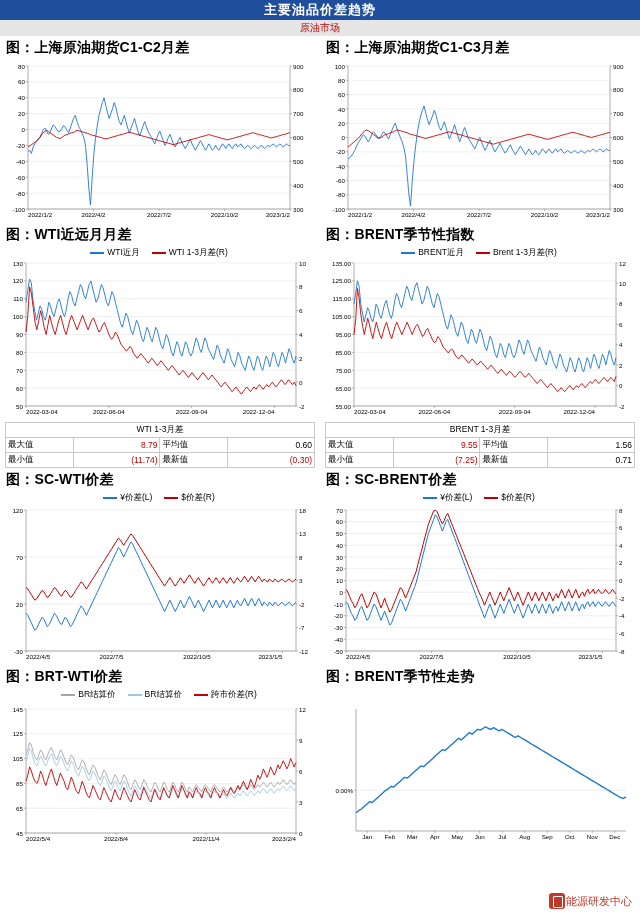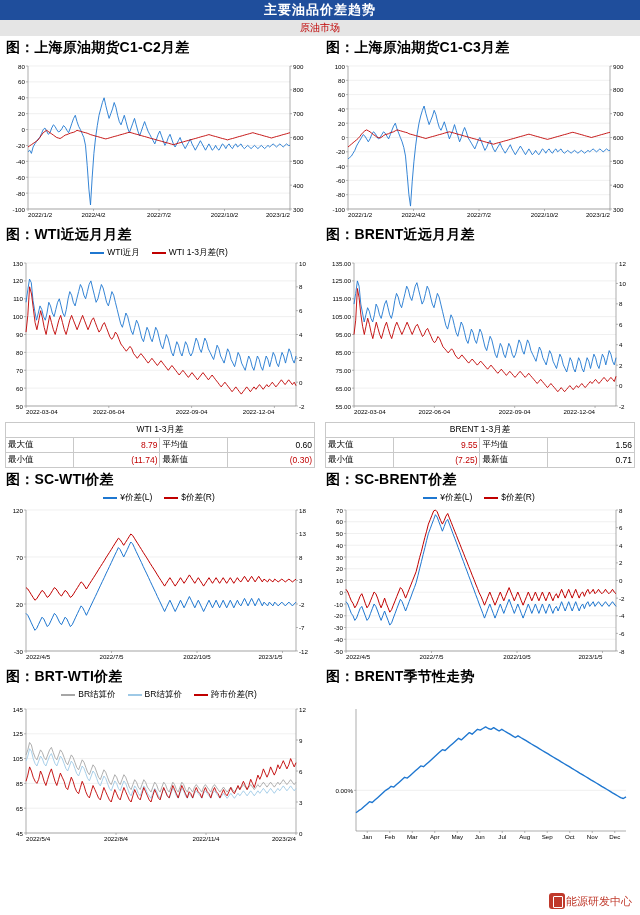--- a/index.html
+++ b/index.html
@@ -261,22 +261,32 @@
           <td class="lbl">最小值</td>
           <td class="val red">(11.74)</td>
           <td class="lbl">最新值</td>
           <td class="val red">(0.30)</td>
         </tr>
       </tbody>
         </table>
     </div>
 
     <div class="cell">
-      <div class="cell-title">图：BRENT近远月月差</div>
-      <div class="plot">
+      <div class="cell-title">图：BRENT季节性指数</div>
+      <div class="plot">
+        <div class="legend">
+          <span class="li">
+              <span class="swatch" style="background:#1f77d0"></span>
+              <span>BRENT近月</span>
+            </span>
+          <span class="li">
+              <span class="swatch" style="background:#c00000"></span>
+              <span>Brent 1-3月差(R)</span>
+            </span>
+        </div>
         <svg id="svg-3" width="314" height="175" viewBox="0 0 314 175">
             <rect x="32" y="18" width="262" height="143" fill="#fff" stroke="none"></rect>
             <line x1="32" y1="161" x2="294" y2="161" stroke="#e6e6e6" stroke-width="0.6"></line>
             <line x1="32" y1="143.125" x2="294" y2="143.125" stroke="#e6e6e6" stroke-width="0.6"></line>
             <line x1="32" y1="125.25" x2="294" y2="125.25" stroke="#e6e6e6" stroke-width="0.6"></line>
             <line x1="32" y1="107.375" x2="294" y2="107.375" stroke="#e6e6e6" stroke-width="0.6"></line>
             <line x1="32" y1="89.5" x2="294" y2="89.5" stroke="#e6e6e6" stroke-width="0.6"></line>
             <line x1="32" y1="71.625" x2="294" y2="71.625" stroke="#e6e6e6" stroke-width="0.6"></line>
             <line x1="32" y1="53.75" x2="294" y2="53.75" stroke="#e6e6e6" stroke-width="0.6"></line>
             <line x1="32" y1="35.875" x2="294" y2="35.875" stroke="#e6e6e6" stroke-width="0.6"></line>

